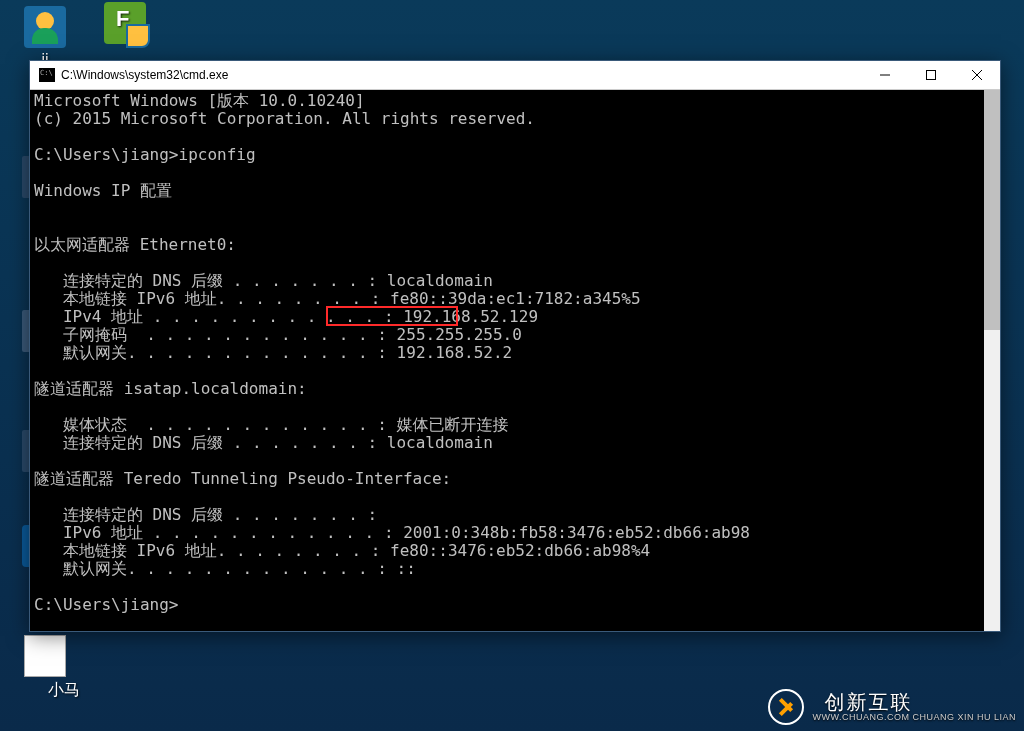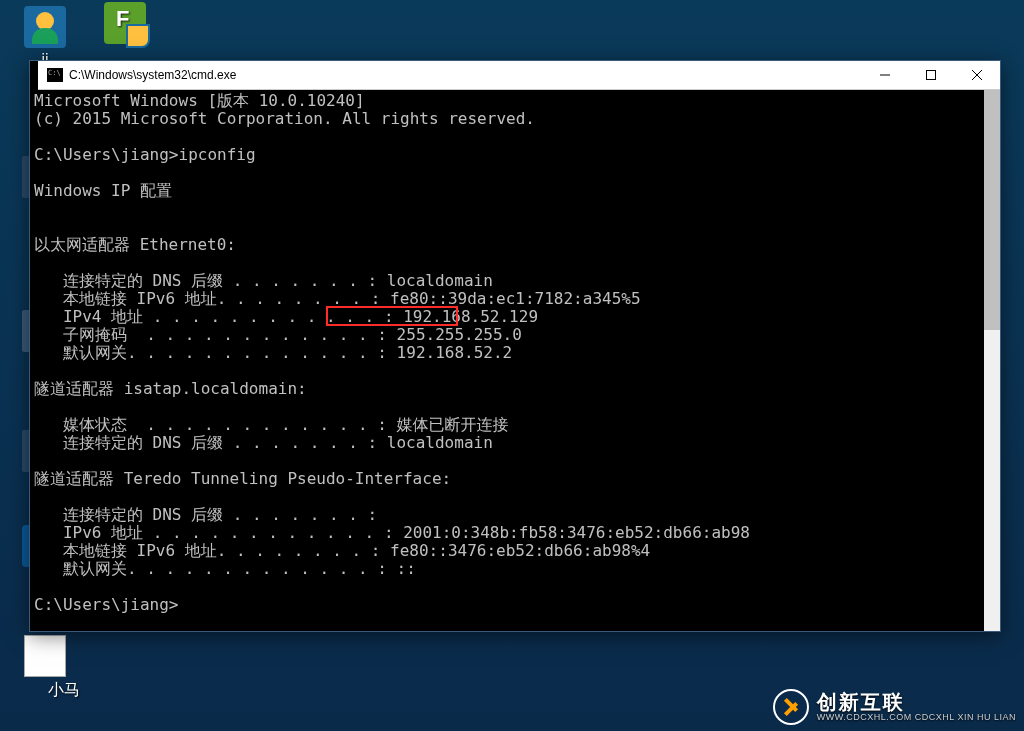--- a/index.html
+++ b/index.html
@@ -52,21 +52,20 @@
     background: #000;
     border: 1px solid #3a5a7a;
     box-shadow: 0 4px 20px rgba(0,0,0,0.5);
   }
   .titlebar {
     height: 29px;
     background: #fff;
     display: flex;
     align-items: center;
     border-bottom: 1px solid #ccc;
-    margin-left: 8px;
   }
   .titlebar-icon {
     width: 16px;
     height: 14px;
     background: #000;
     margin-left: 9px;
     position: relative;
   }
   .titlebar-icon::before { content:"C:\\"; color:#aaa; font-size:7px; position:absolute; top:1px; left:1px; font-family:monospace; }
   .titlebar-text {
@@ -128,21 +127,21 @@
     border-radius: 50%;
     display:flex; align-items:center; justify-content:center;
     position: relative;
   }
   .wm-logo::before, .wm-logo::after {
     content:""; position:absolute; background:#ffa000;
   }
   .wm-logo::before { width:16px; height:4px; top:12px; left:8px; transform:rotate(45deg); }
   .wm-logo::after  { width:16px; height:4px; bottom:12px; left:8px; transform:rotate(-45deg); }
   .wm-text { display:flex; flex-direction:column; line-height:1.1; }
-  .wm-cn { font-size:20px; font-weight:bold; letter-spacing:2px; }
+  .wm-cn { font-size:20px; font-weight:normal; letter-spacing:2px;margin-left:12px; }
   .wm-en { font-size:9px; letter-spacing:0.5px; color:#ccc; }
 </style>
 </head>
 <body>
 
 <div class="desktop-icon" style="left:10px; top:6px;">
   <div class="ic ic-user"></div>
   <div>ji</div>
 </div>
 <div class="desktop-icon" style="left:90px; top:2px;">
@@ -225,15 +224,15 @@
   <div class="scroll-track">
     <div class="scroll-thumb"></div>
   </div>
   <div class="hl-box" id="hl" style="top: 245px; left: 296px; width: 132px; height: 20px;"></div>
 </div>
 
 <div class="watermark">
   <div class="wm-logo"></div>
   <div class="wm-text">
     <span class="wm-cn">创新互联</span>
-    <span class="wm-en">WWW.CDCXHL.COM CDCXHL XIN HU LIAN</span>
+    <span class="wm-en">WWW.CHUANG.COM CHUANG XIN HU LIAN</span>
   </div>
 </div>
 
 </body></html>

